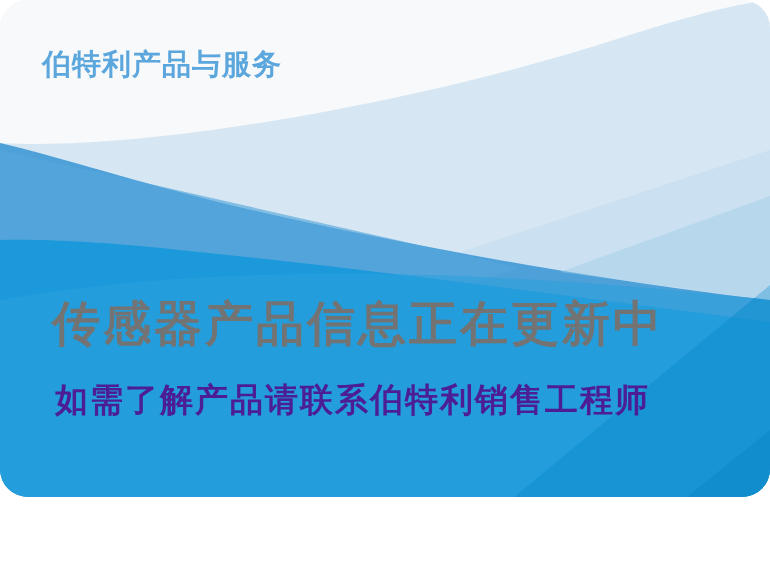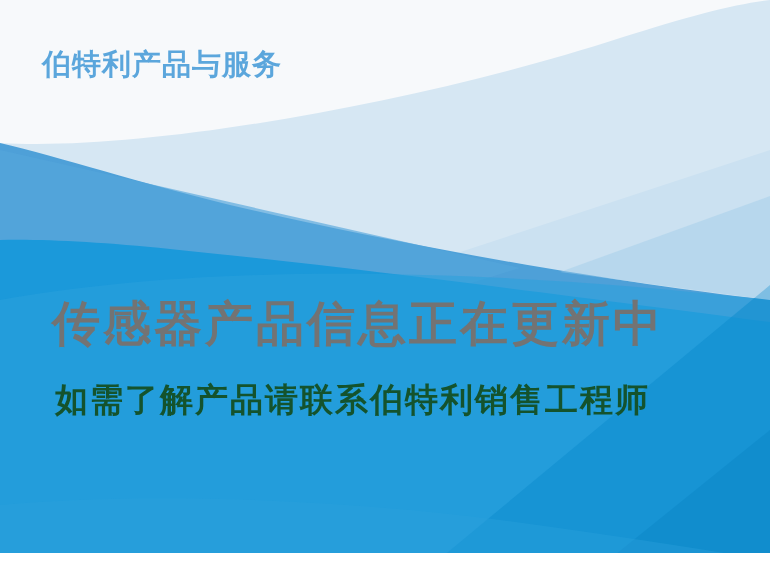--- a/index.html
+++ b/index.html
@@ -3,24 +3,25 @@
 <meta charset="utf-8">
 <style>
   html, body {
     margin: 0;
     padding: 0;
     background: #ffffff;
   }
   .banner {
     position: relative;
     width: 770px;
-    height: 553px;
+    height: 497px;
     overflow: hidden;
     background: #f7f9fb;
     font-family: "DejaVu Sans", "Liberation Sans", sans-serif;
+    border-radius: 28px;
   }
   .bg-svg {
     position: absolute;
     inset: 0;
     width: 770px;
     height: 567px;
     display: block;
   }
   .header-title {
     position: absolute;
@@ -47,21 +48,21 @@
     color: #737373;
     letter-spacing: 3px;
     line-height: 1.15;
     white-space: nowrap;
   }
   .subheadline {
     margin: 0;
     padding: 30px 0 0 55px;
     font-size: 33px;
     font-weight: bold;
-    color: #14532d;
+    color: #4c1d95;
     letter-spacing: 2px;
     line-height: 1.15;
     white-space: nowrap;
   }
 </style>
 </head>
 <body>
 
 <div class="banner">
 

